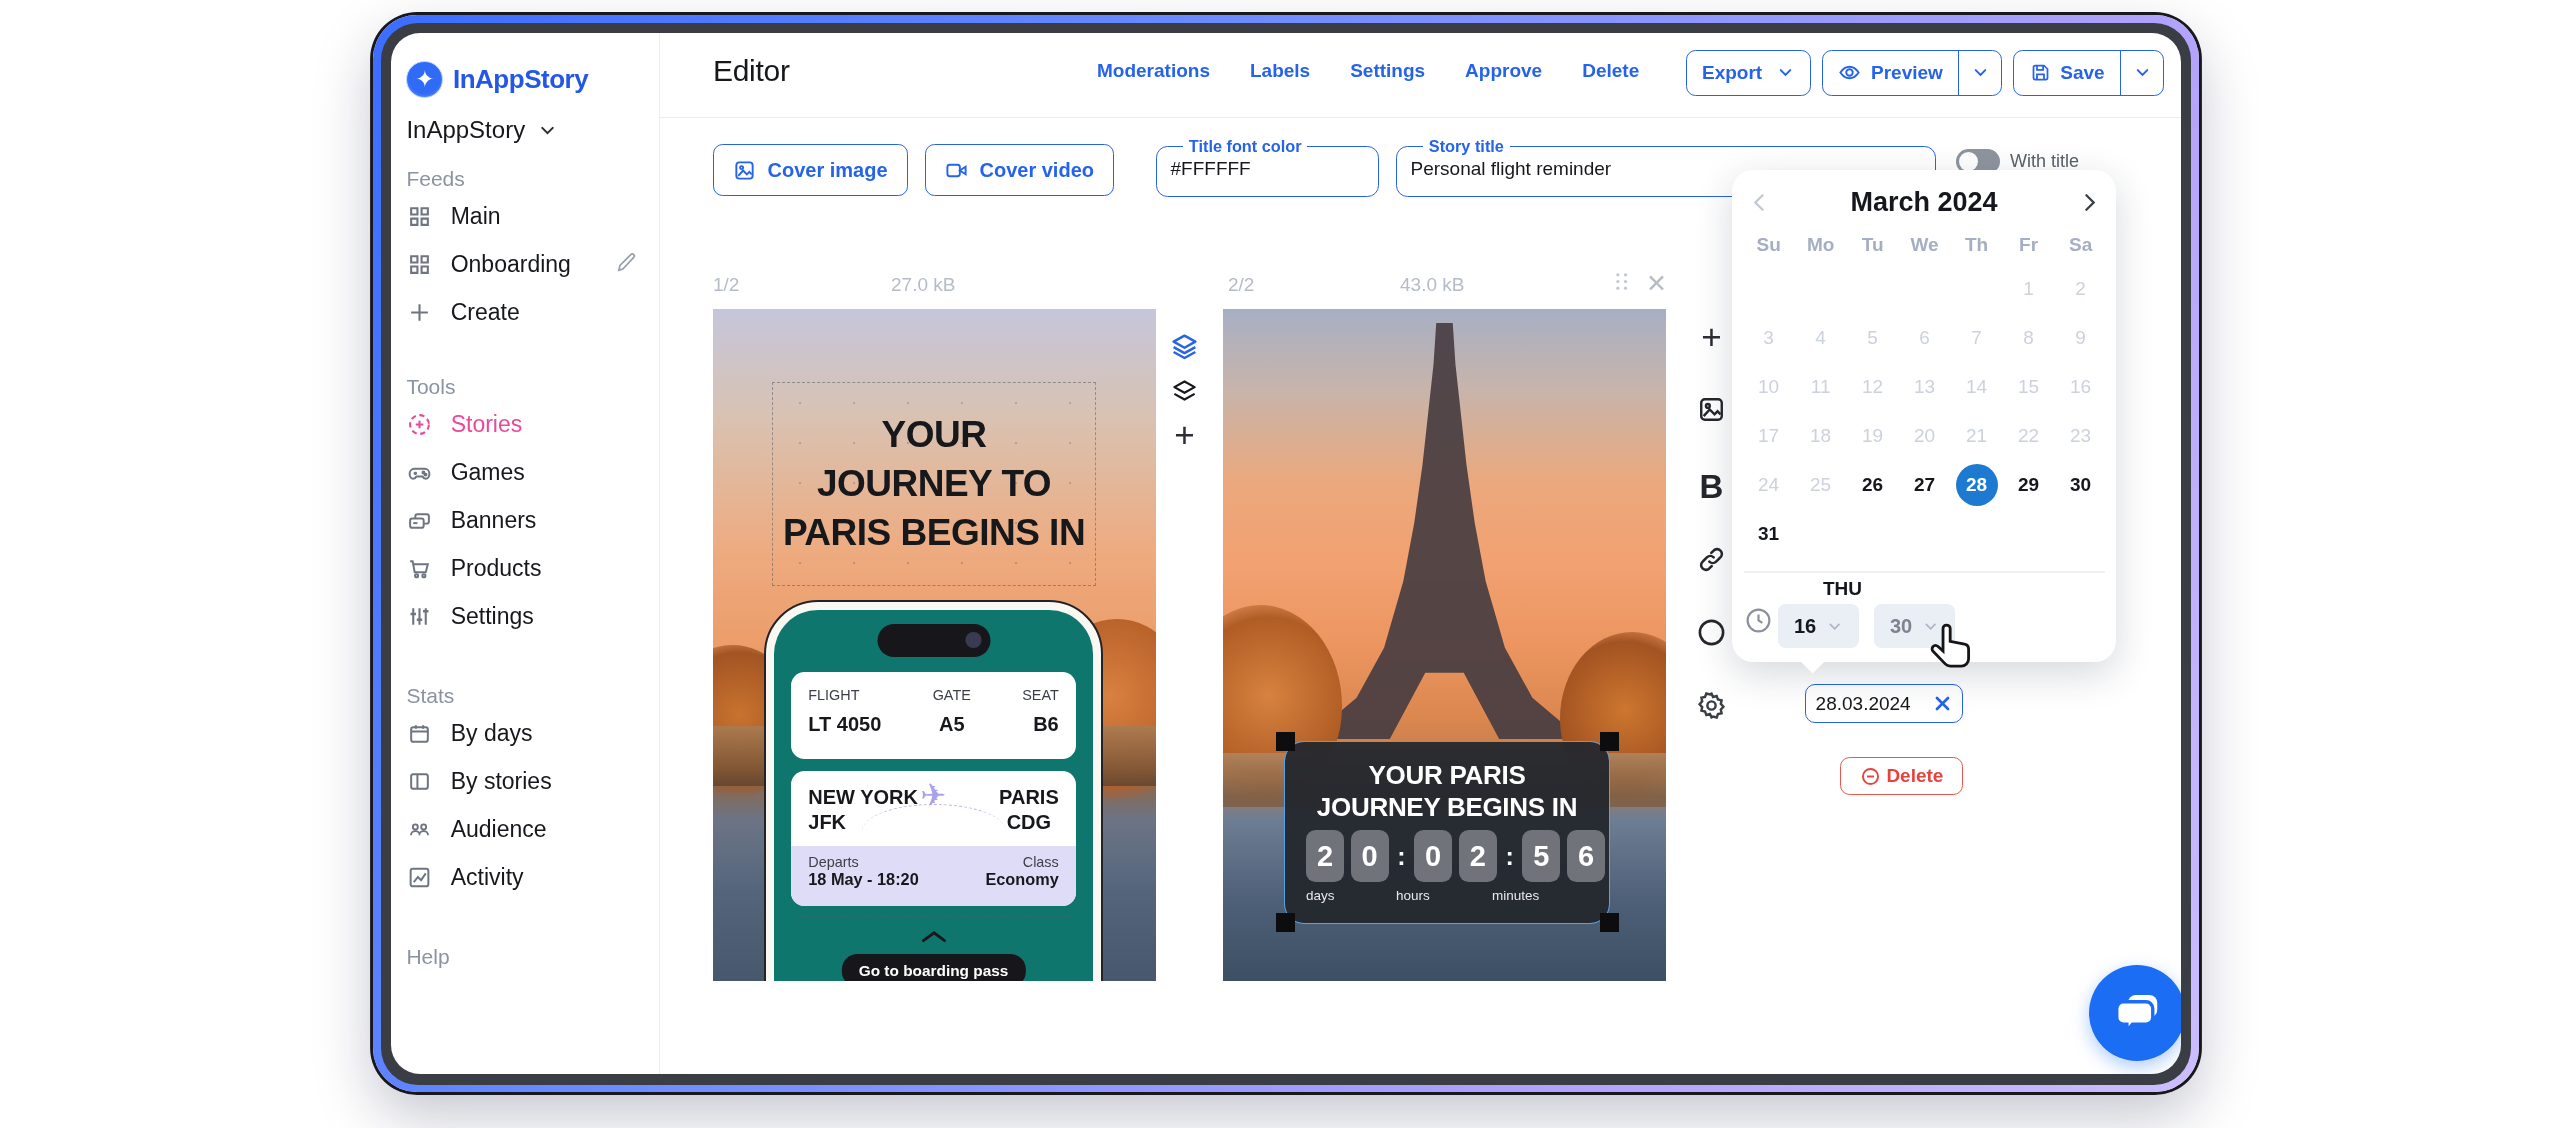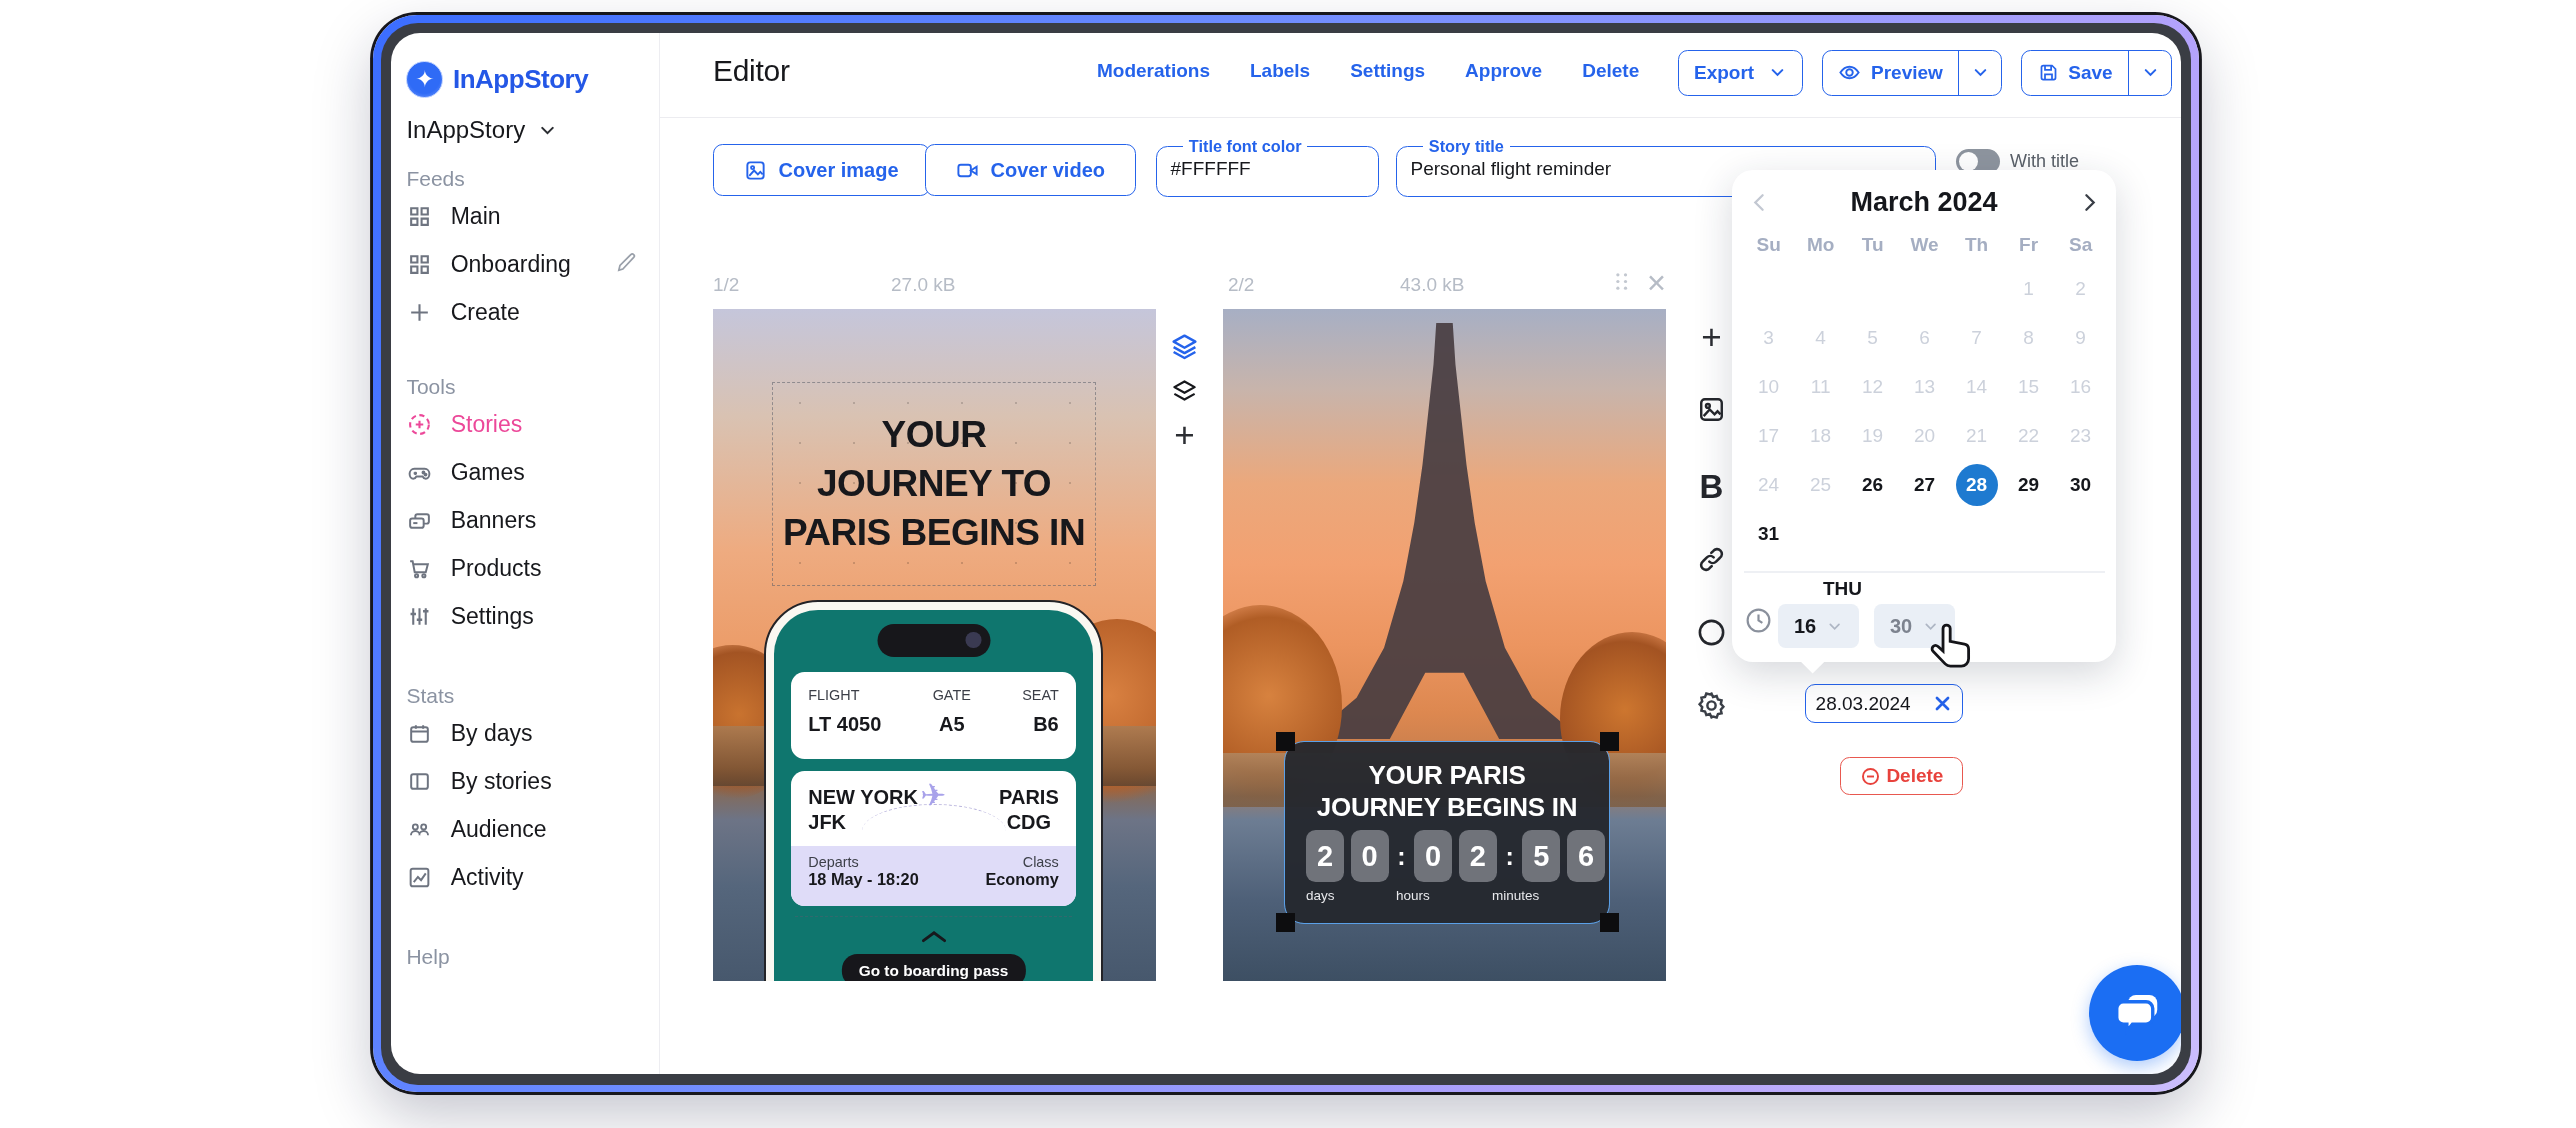--- a/index.html
+++ b/index.html
@@ -31,31 +31,31 @@
   .side-item .lbl { margin-left:17.3px; font-size:23px; color:#17181c; }
   .side-item.active .ico, .side-item.active .lbl { color:#ec4899; }
   .side-item .edit { margin-left:auto; margin-right:21px; color:#9aa0aa; }
   .ico svg { display:block; }
 
   
   .main { position:relative; flex:1; }
   .page-title { position:absolute; left:53px; top:21px; font-size:30px; font-weight:500; letter-spacing:-0.3px; }
   .nav { position:absolute; left:437px; top:27px; display:flex; gap:40px; }
   .nav a { font-size:19px; font-weight:700; color:#2563eb; text-decoration:none; cursor:pointer; }
-  .hdr-btns { position:absolute; top:16.3px; right:9px; display:flex; gap:19px;padding-left:40px; }
+  .hdr-btns { position:absolute; top:16.3px; right:17px; display:flex; gap:11px;padding-left:40px; }
   .obtn { height:46px; border:1.9px solid #2563eb; border-radius:9.6px; background:#fff; color:#2563eb;
           font-size:19px; font-weight:700; display:flex; align-items:center; cursor:pointer; }
   .obtn .seg { display:flex; align-items:center; padding:0 15.4px; height:100%; }
   .obtn .seg.split { border-left:1.9px solid #2563eb; padding:0 11.5px; }
   .obtn svg { display:block; }
   .hdr-rule { position:absolute; left:0; right:0; top:84px; height:1px; background:#ececf0; }
 
   
   .cover-btn { position:absolute; top:111px; height:52px; border:1.9px solid #2563eb; border-radius:9.6px;
-               display:flex; align-items:center; gap:11.5px; padding:0 30px; color:#2563eb;
+               display:flex; align-items:center; gap:11.5px; padding:0 19px; color:#2563eb;
                font-size:20px; font-weight:700; background:#fff; cursor:pointer; }
   fieldset.fld { position:absolute; top:104px; height:60px; border:1.9px solid #2563eb; border-radius:11.5px; background:#fff; }
   fieldset.fld legend { margin-left:26px; padding:0 5.8px; font-size:16.3px; font-weight:700; color:#2563eb; }
   fieldset.fld .val { font-size:19px; color:#17181c; padding:1.9px 0 0 13.5px; }
   .toggle { position:absolute; left:1296px; top:116px; width:44px; height:25px; border-radius:12.5px;
             background:#8e959f; cursor:pointer; }
   .toggle .knob { position:absolute; left:2.9px; top:2.9px; width:19px; height:19px; border-radius:50%; background:#fff; }
   .toggle-lbl { position:absolute; left:1350px; top:118px; font-size:18px; color:#5a6068; }
 
   

